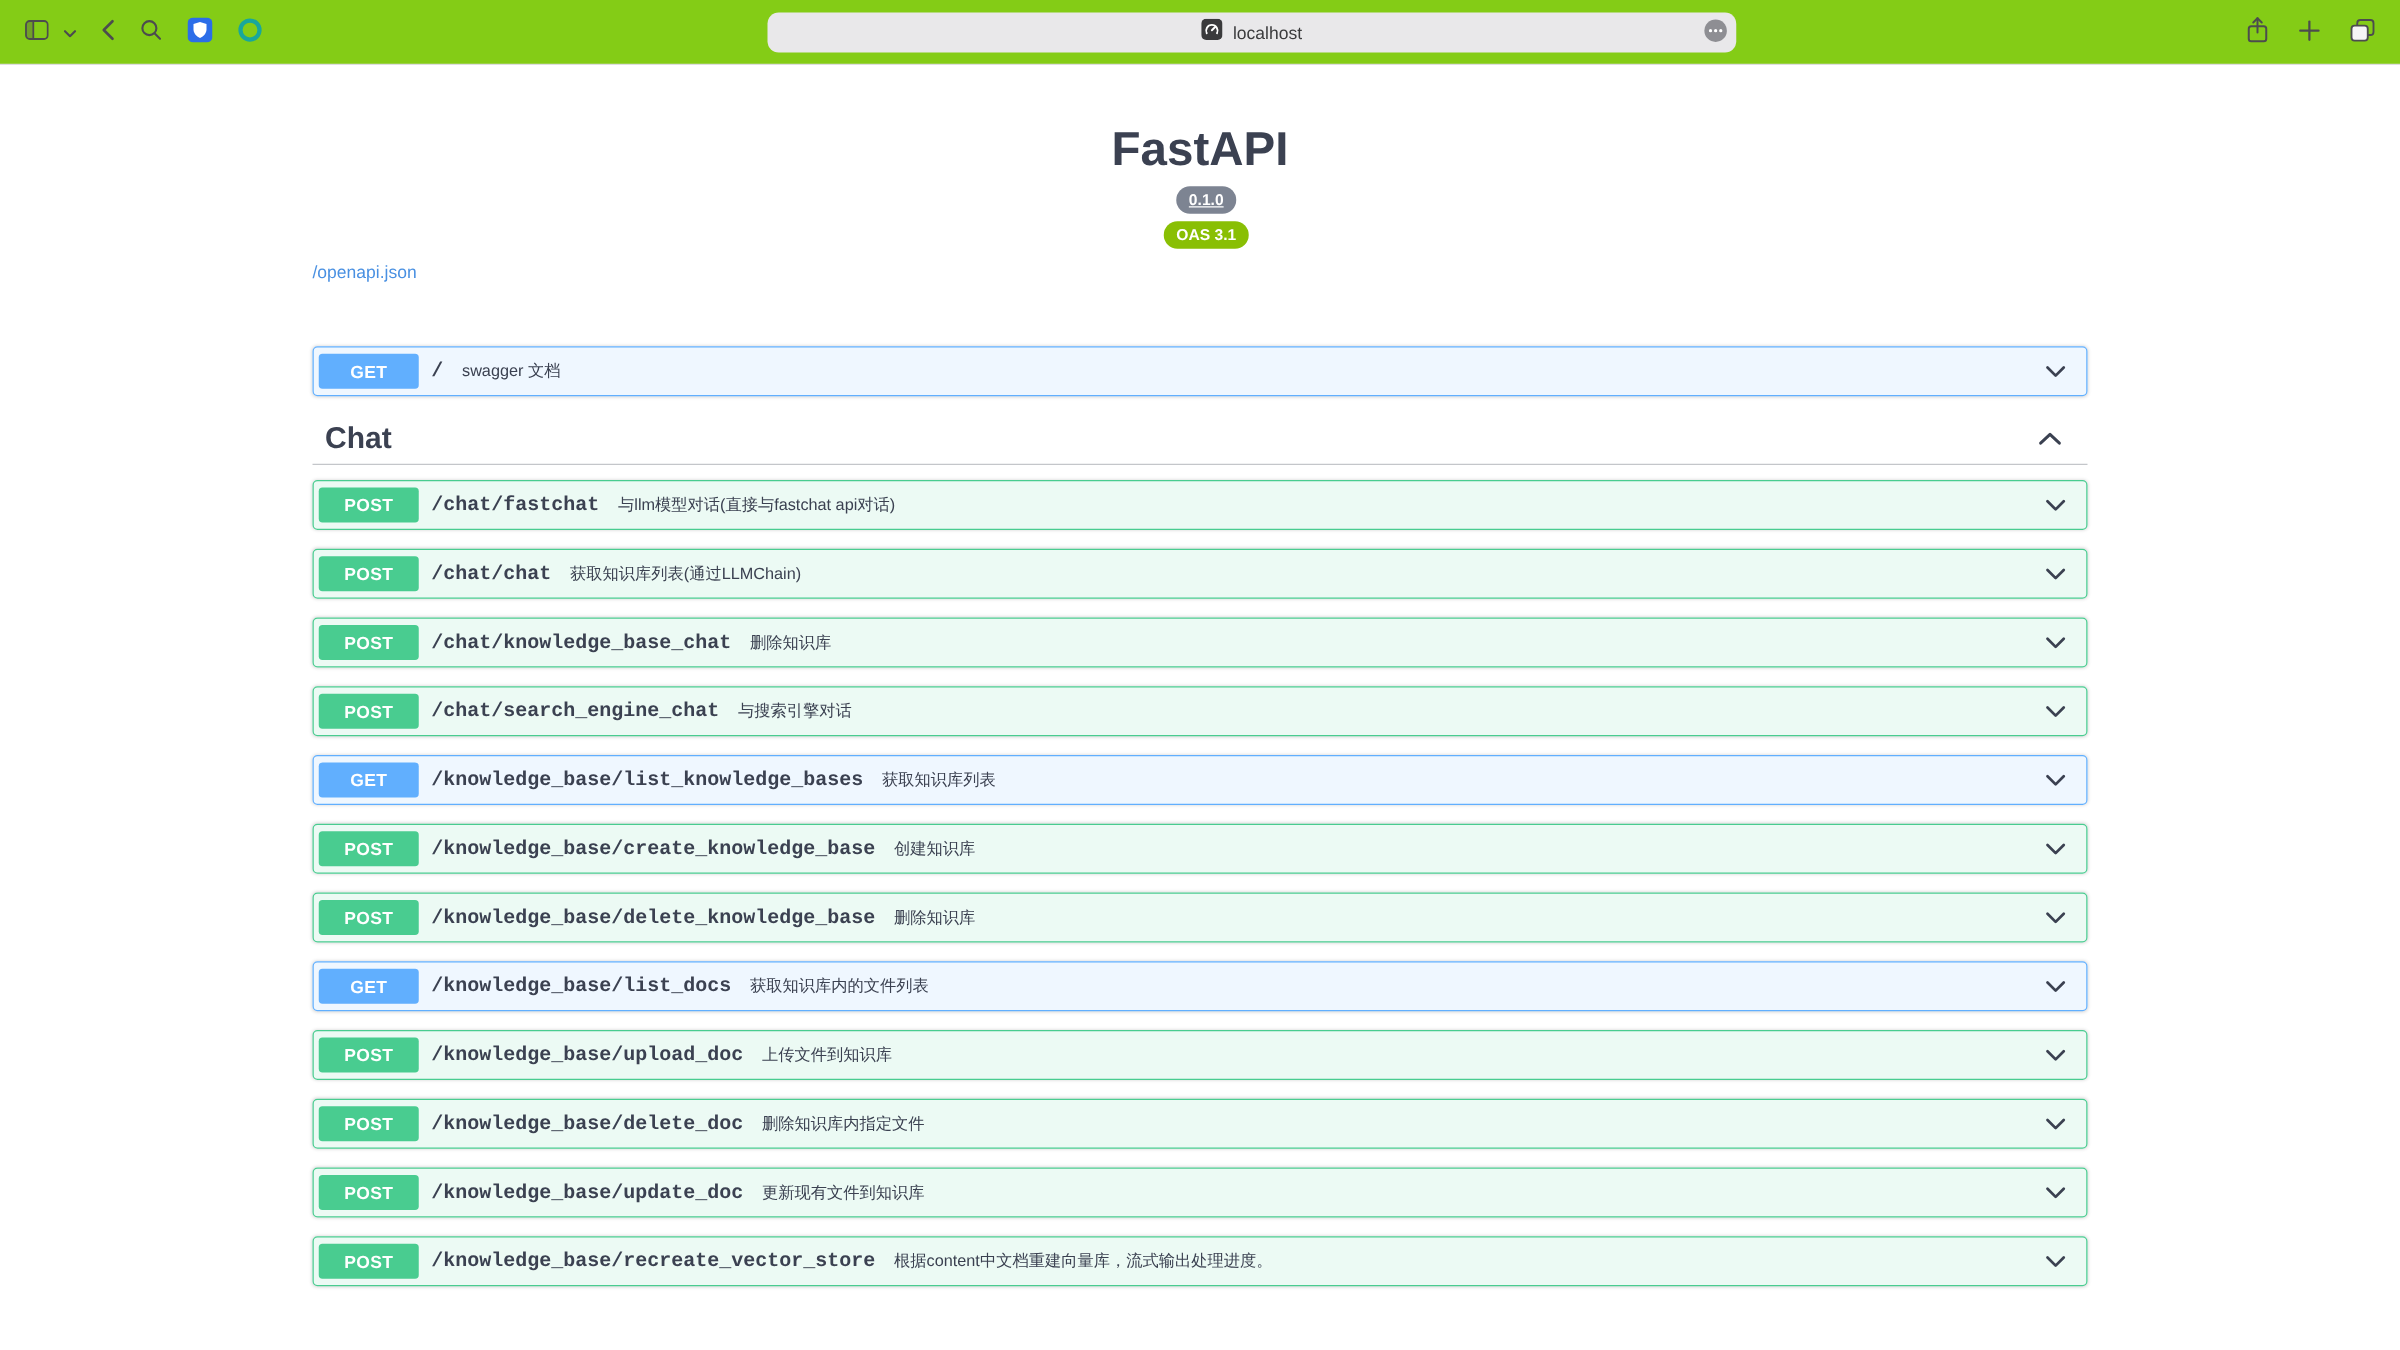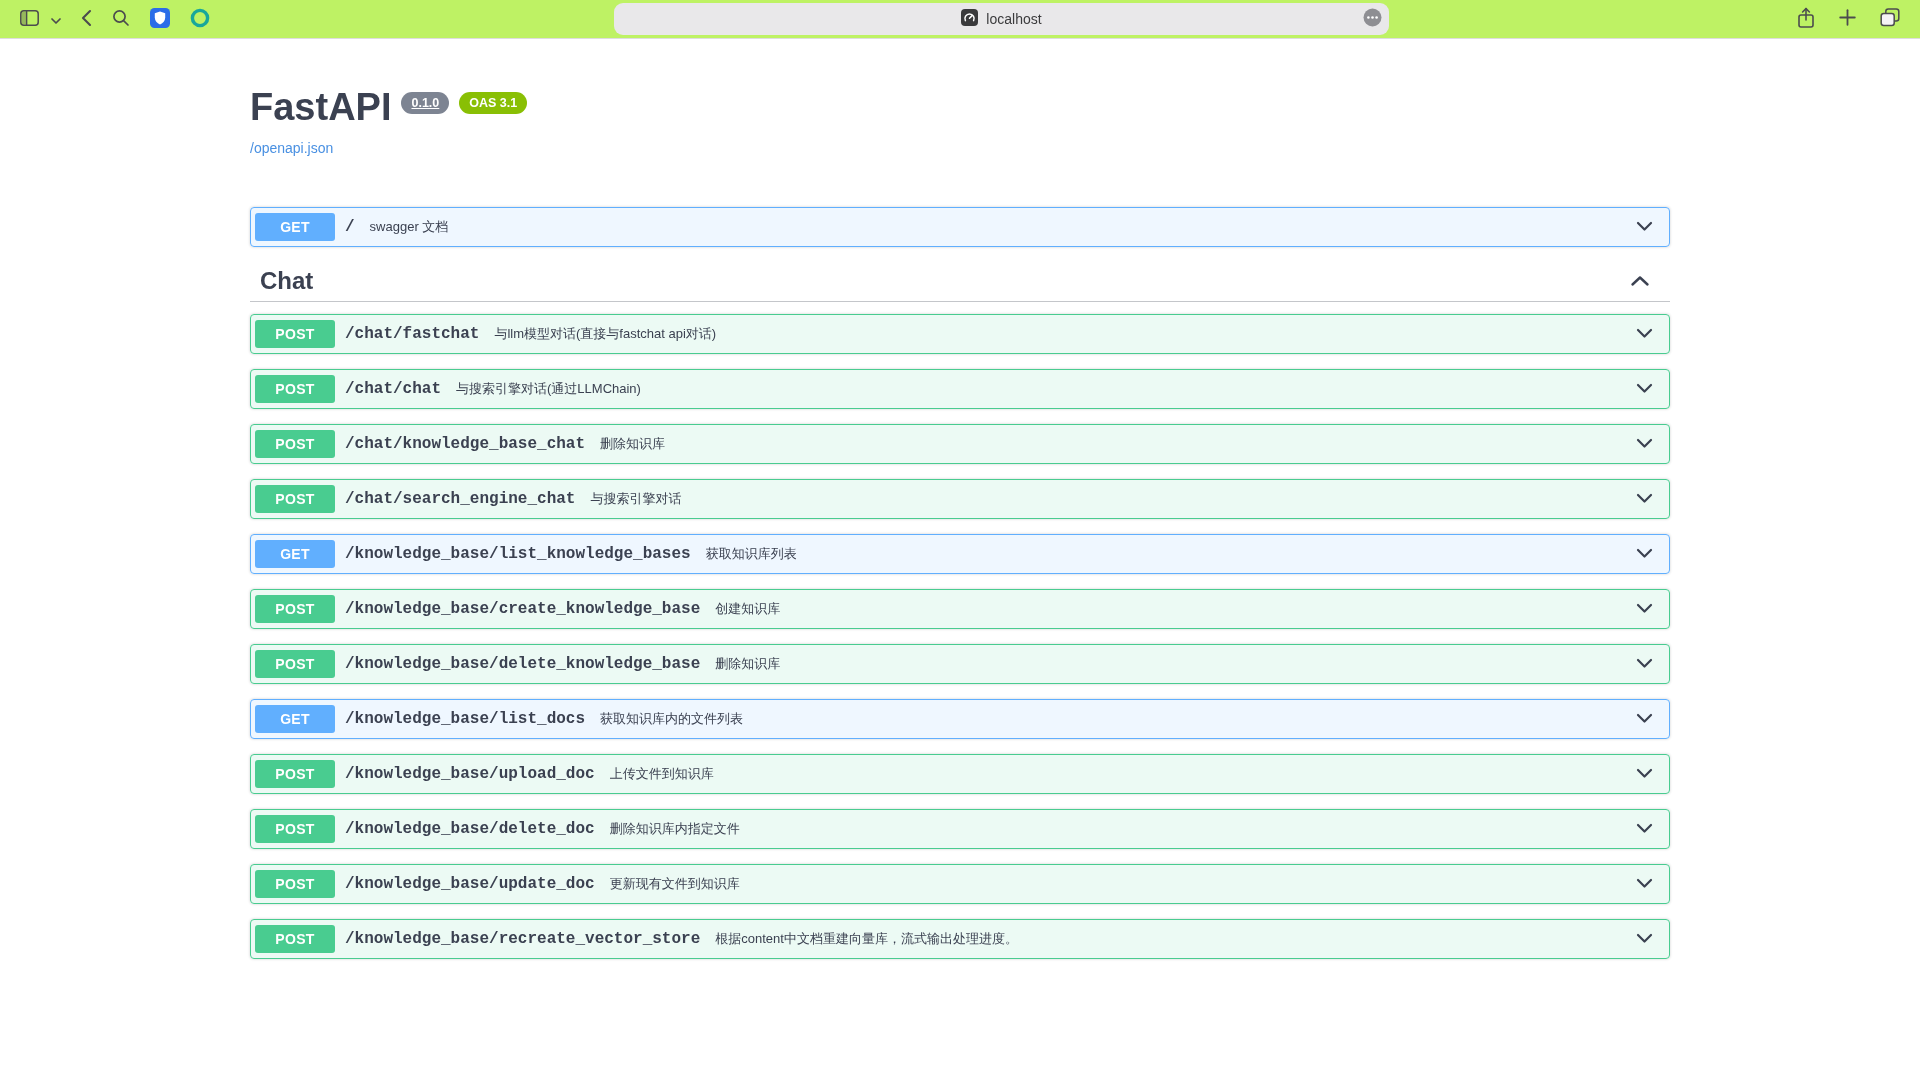--- a/index.html
+++ b/index.html
@@ -3,21 +3,21 @@
 <meta charset="utf-8">
 <style>
   * { margin:0; padding:0; box-sizing:border-box; }
   html, body {
     width:1920px; height:1080px; overflow:hidden;
     background:#ffffff;
     font-family:"Liberation Sans","DejaVu Sans",sans-serif;
   }
   
   .browser-toolbar {
-    height:39px; background:#bef264; border-bottom:1px solid #dedddf;
+    height:52px; background:#84cc16; border-bottom:1px solid #dedddf;
     display:flex; align-items:center; padding:0 16px;
   }
   .tb-left { display:flex; align-items:center; }
   .tb-btn {
     background:none; border:none; cursor:pointer; display:flex;
     align-items:center; justify-content:center; padding:4px;
   }
   .tb-left .tb-btn { margin-right:12px; }
   .tb-left .tb-btn.tight { margin-right:4px; }
   .urlbar-wrap { flex:1; display:flex; justify-content:center; }
@@ -34,21 +34,21 @@
   }
   .tb-right { display:flex; align-items:center; }
   .tb-right .tb-btn { margin-left:16px; }
 
   
   .page { height:1027px; overflow:hidden; background:#fff; }
   .swagger { width:1420px; margin:0 auto; }
   .info { padding-top:47px; }
   .title {
     font-size:38px; font-weight:700; color:var(--text,#3b4151);
-    display:flex; align-items:flex-start; line-height:1.15;
+    display:flex; align-items:center; line-height:1.15;flex-direction:column;
   }
   .badge {
     font-size:12.5px; font-weight:700; color:#fff;
     padding:3px 10px; border-radius:14px; margin-left:10px; margin-top:6px;
     line-height:1.3; white-space:nowrap;
   }
   .badge-version { background:var(--badge-version,#7d8492);text-decoration:underline; }
   .badge-oas { background:var(--badge-oas,#89bf04); }
   .spec-link {
     display:inline-block; margin-top:10px; font-size:14px;
@@ -234,21 +234,21 @@
     <span class="row-arrow">
       <svg width="17" height="11" viewBox="0 0 17 11">
                   <polyline points="2,2 8.5,8.5 15,2" fill="none" stroke="#3b4151" stroke-width="2.2" stroke-linecap="round" stroke-linejoin="round"></polyline>
                 </svg>
     </span>
   </div>
 
   <div class="opblock opblock-post">
     <span class="method">POST</span>
     <span class="path">/chat/chat</span>
-    <span class="desc">与搜索引擎对话(通过LLMChain)</span>
+    <span class="desc">获取知识库列表(通过LLMChain)</span>
     <span class="row-arrow">
       <svg width="17" height="11" viewBox="0 0 17 11">
                   <polyline points="2,2 8.5,8.5 15,2" fill="none" stroke="#3b4151" stroke-width="2.2" stroke-linecap="round" stroke-linejoin="round"></polyline>
                 </svg>
     </span>
   </div>
 
   <div class="opblock opblock-post">
     <span class="method">POST</span>
     <span class="path">/chat/knowledge_base_chat</span>

